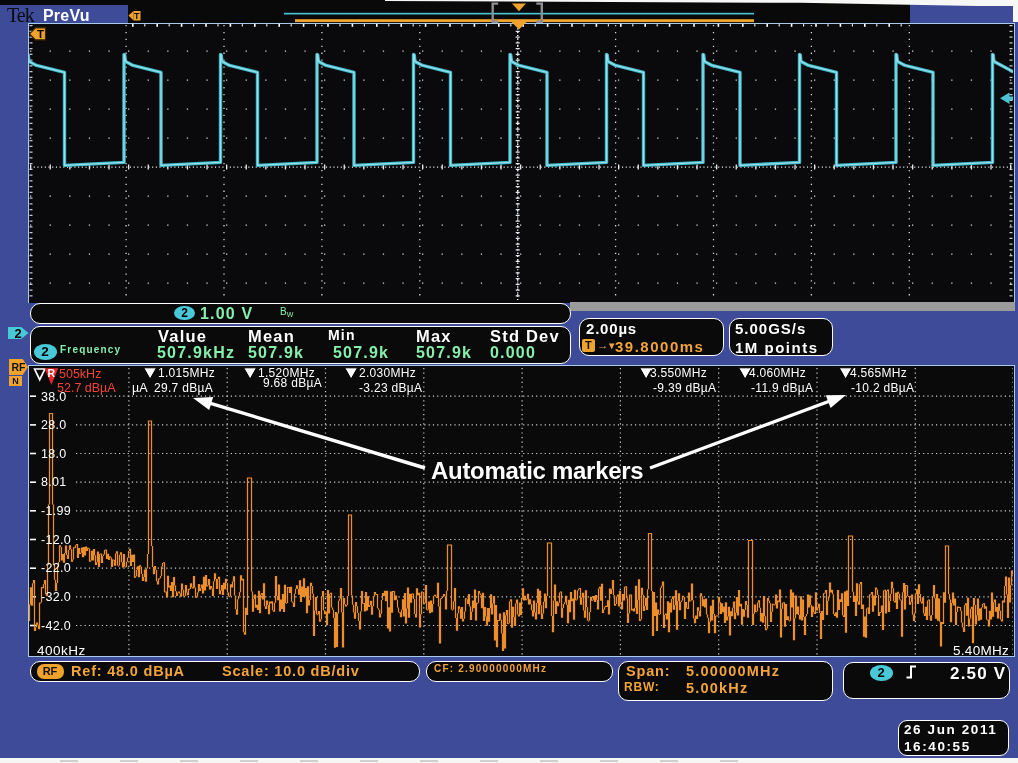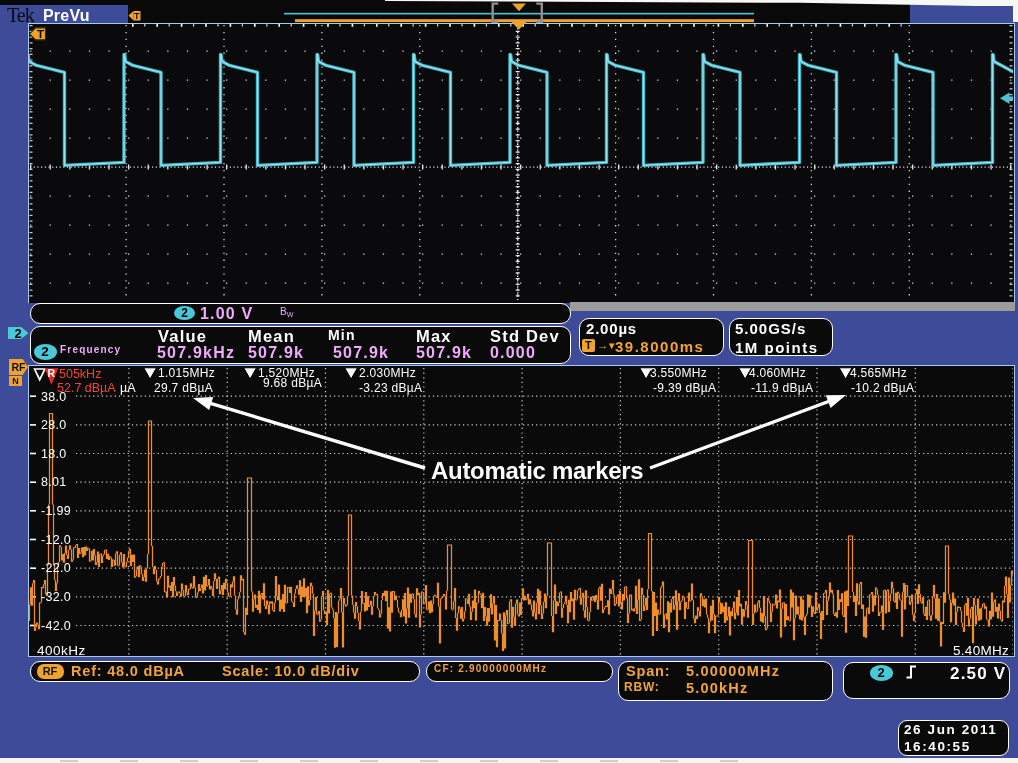--- a/index.html
+++ b/index.html
@@ -1,19 +1,19 @@
 <!DOCTYPE html>
 <html><head><meta charset="utf-8">
 <style>
 * { margin:0; padding:0; box-sizing:border-box; }
 html,body { width:1018px; height:763px; overflow:hidden; }
 body { background:#3d4b98; font-family:"Liberation Sans",sans-serif; position:relative; }
 .abs { position:absolute; }
 .box { position:absolute; background:#0a0a0b; border:1.6px solid #fff; border-radius:10px; }
-.cy { color:#f0abfc; }
+.cy { color:#86efac; }
 .or { color:#f2a43a; }
 .wt { color:#fff; }
 .b { font-weight:bold; }
 .dbl { position:absolute; color:#fff; font-size:12.5px; letter-spacing:0.3px; }
 .mkl { position:absolute; color:#fff; font-size:12px; letter-spacing:0.3px; }
 .badge2 { position:absolute; background:#49c8d8; color:#000; font-weight:bold; text-align:center; border-radius:50%; }
 </style></head>
 <body>
 
 <div class="abs" style="left:0;top:0;width:1018px;height:30px;z-index:6">
@@ -231,21 +231,21 @@
 <div class="mkl" style="left:359px;top:366px">2.030MHz</div>
 <div class="mkl" style="left:359px;top:380.5px">-3.23 dBµA</div>
 <div class="mkl" style="left:650px;top:366px">3.550MHz</div>
 <div class="mkl" style="left:653px;top:380.5px">-9.39 dBµA</div>
 <div class="mkl" style="left:749px;top:366px">4.060MHz</div>
 <div class="mkl" style="left:751px;top:380.5px">-11.9 dBµA</div>
 <div class="mkl" style="left:850px;top:366px">4.565MHz</div>
 <div class="mkl" style="left:851px;top:380.5px">-10.2 dBµA</div>
 <div class="abs" style="left:59px;top:366.5px;color:#f34436;font-size:12.5px">505kHz</div>
 <div class="abs" style="left:57px;top:381px;color:#f34436;font-size:12.5px">52.7 dBµA</div>
-<div class="abs wt" style="left:120px;top:381px;font-size:12.5px">µA</div>
+<div class="abs wt" style="left:132px;top:381px;font-size:12.5px">µA</div>
 <div class="abs wt" style="left:37px;top:643px;font-size:13.5px;letter-spacing:0.5px">400kHz</div>
 <div class="abs wt" style="left:953px;top:643px;font-size:13.5px;letter-spacing:0.3px">5.40MHz</div>
 
 <svg class="abs" style="left:0;top:0" width="1018" height="763">
     <line x1="425" y1="468" x2="203.9" y2="401.3" stroke="#fff" stroke-width="3.4"></line>
     <polygon points="193,398 213.2,397.0 209.2,410.0" fill="#fff"></polygon>
     <line x1="650" y1="468" x2="835.3" y2="399.0" stroke="#fff" stroke-width="3.4"></line>
     <polygon points="846,395 830.6,408.0 825.8,395.3" fill="#fff"></polygon>
   </svg>
 <div class="abs wt b" style="left:431px;top:457px;font-size:24px;letter-spacing:-0.3px;text-shadow:1px 1px 1px #000">Automatic markers</div>

